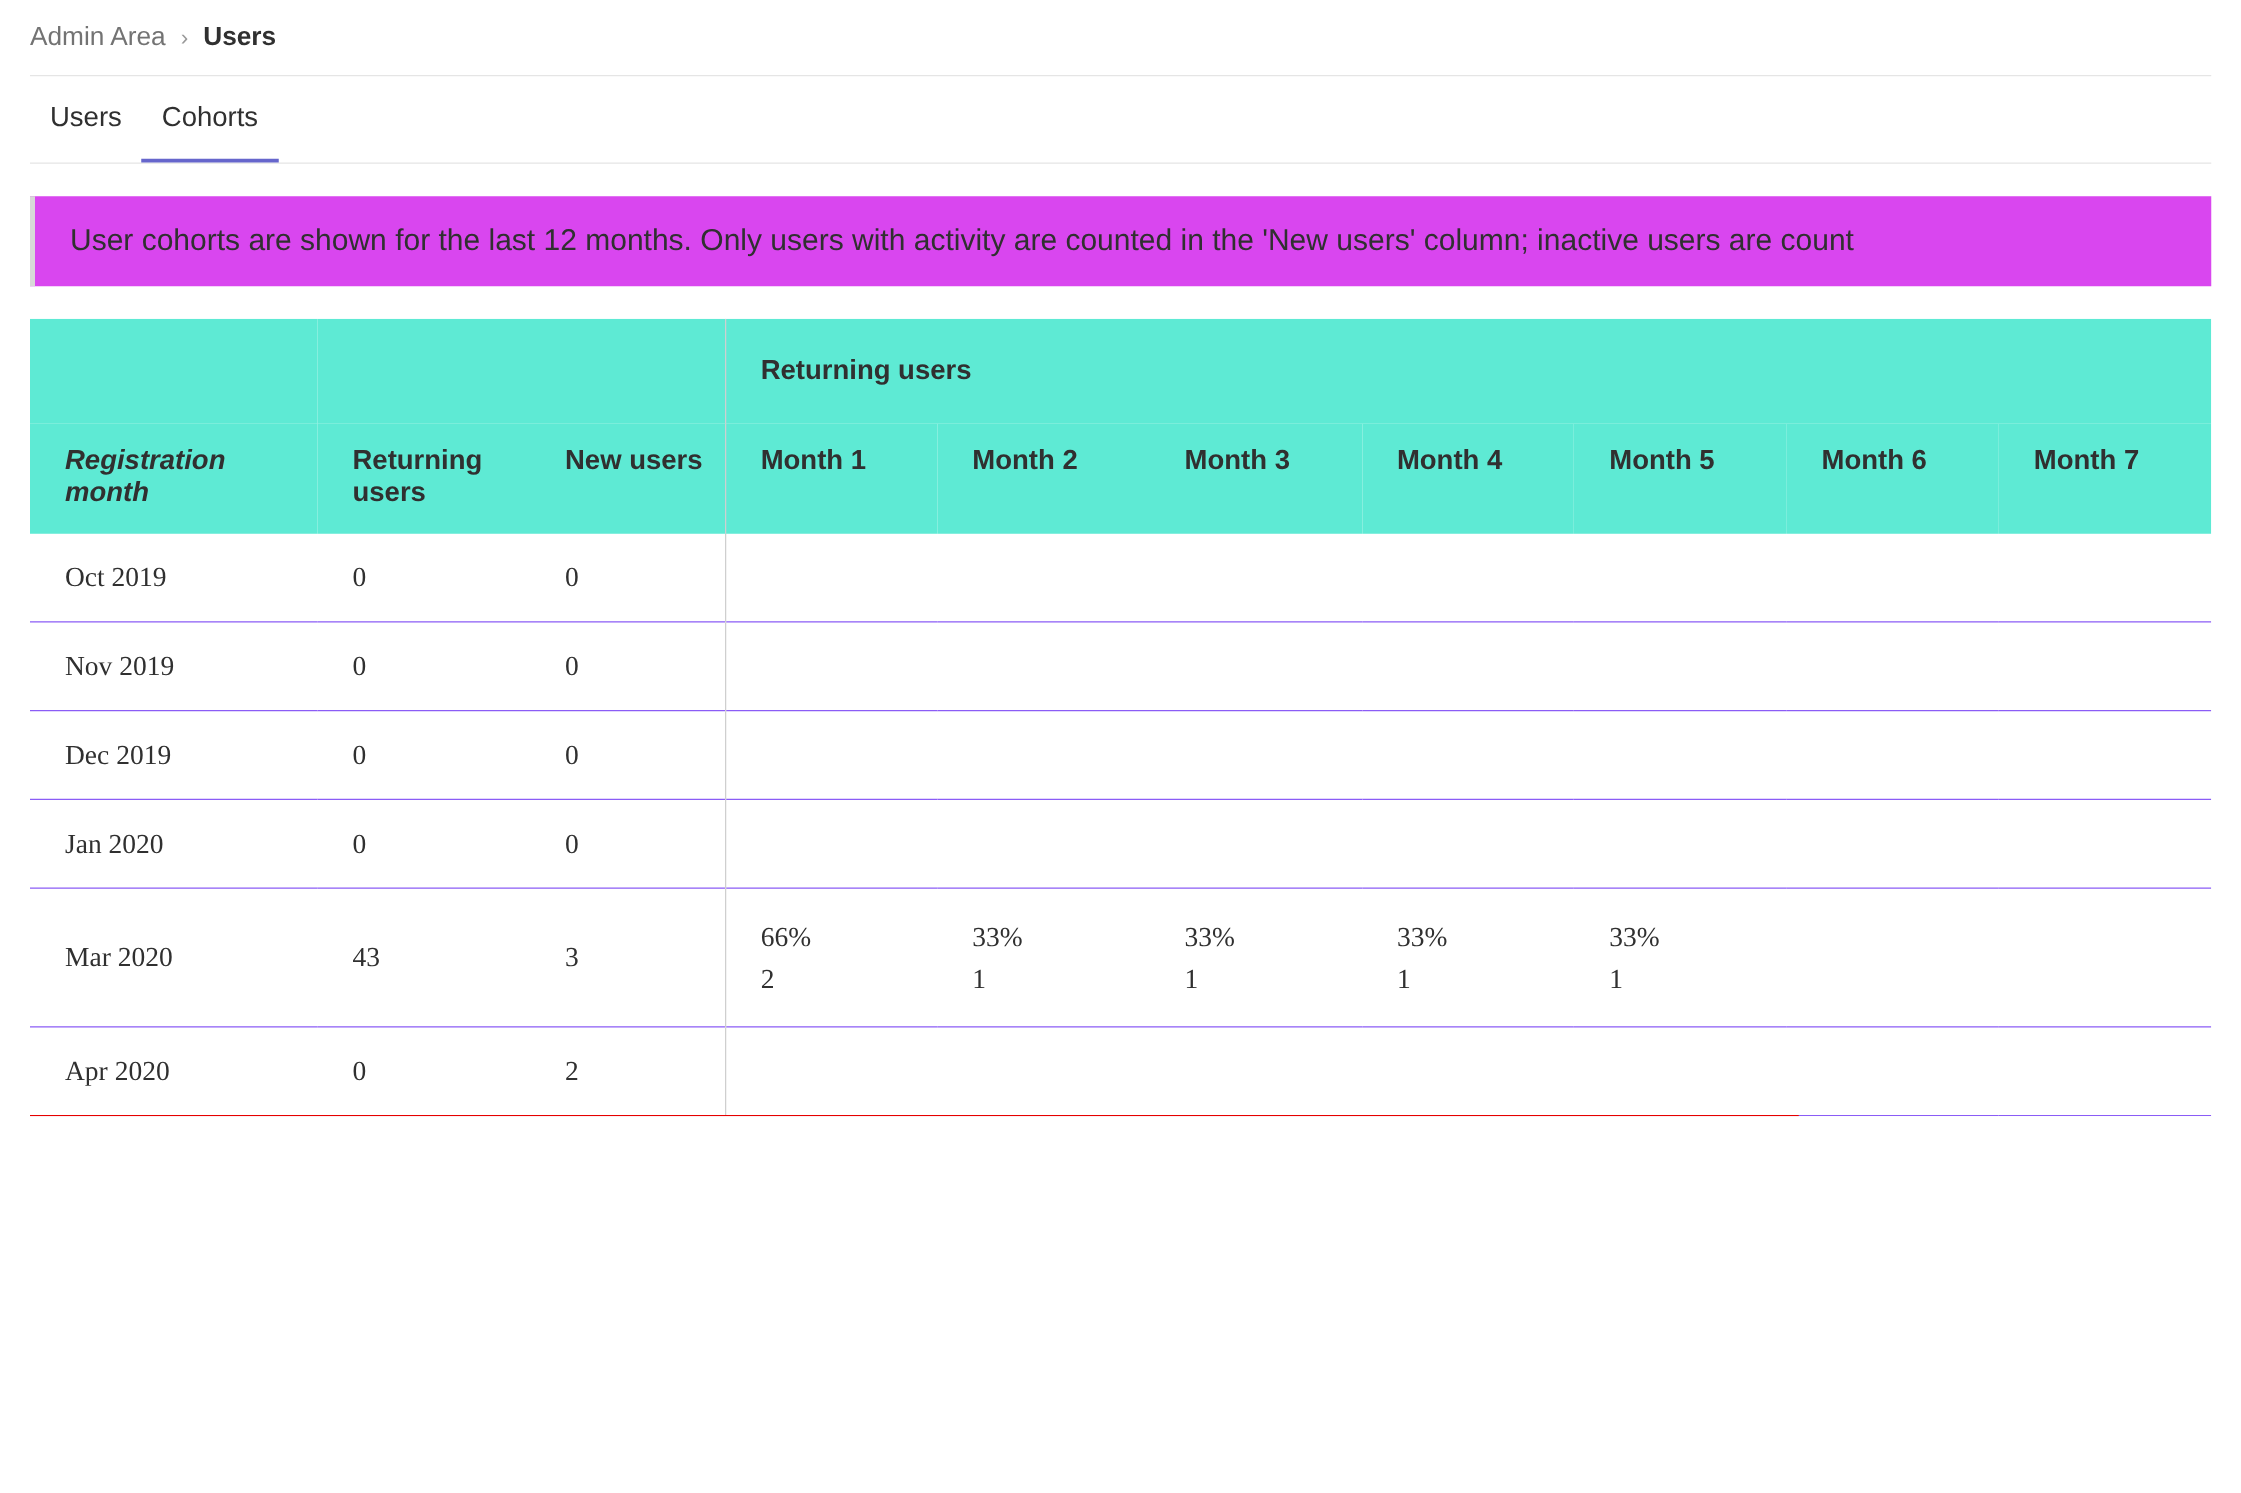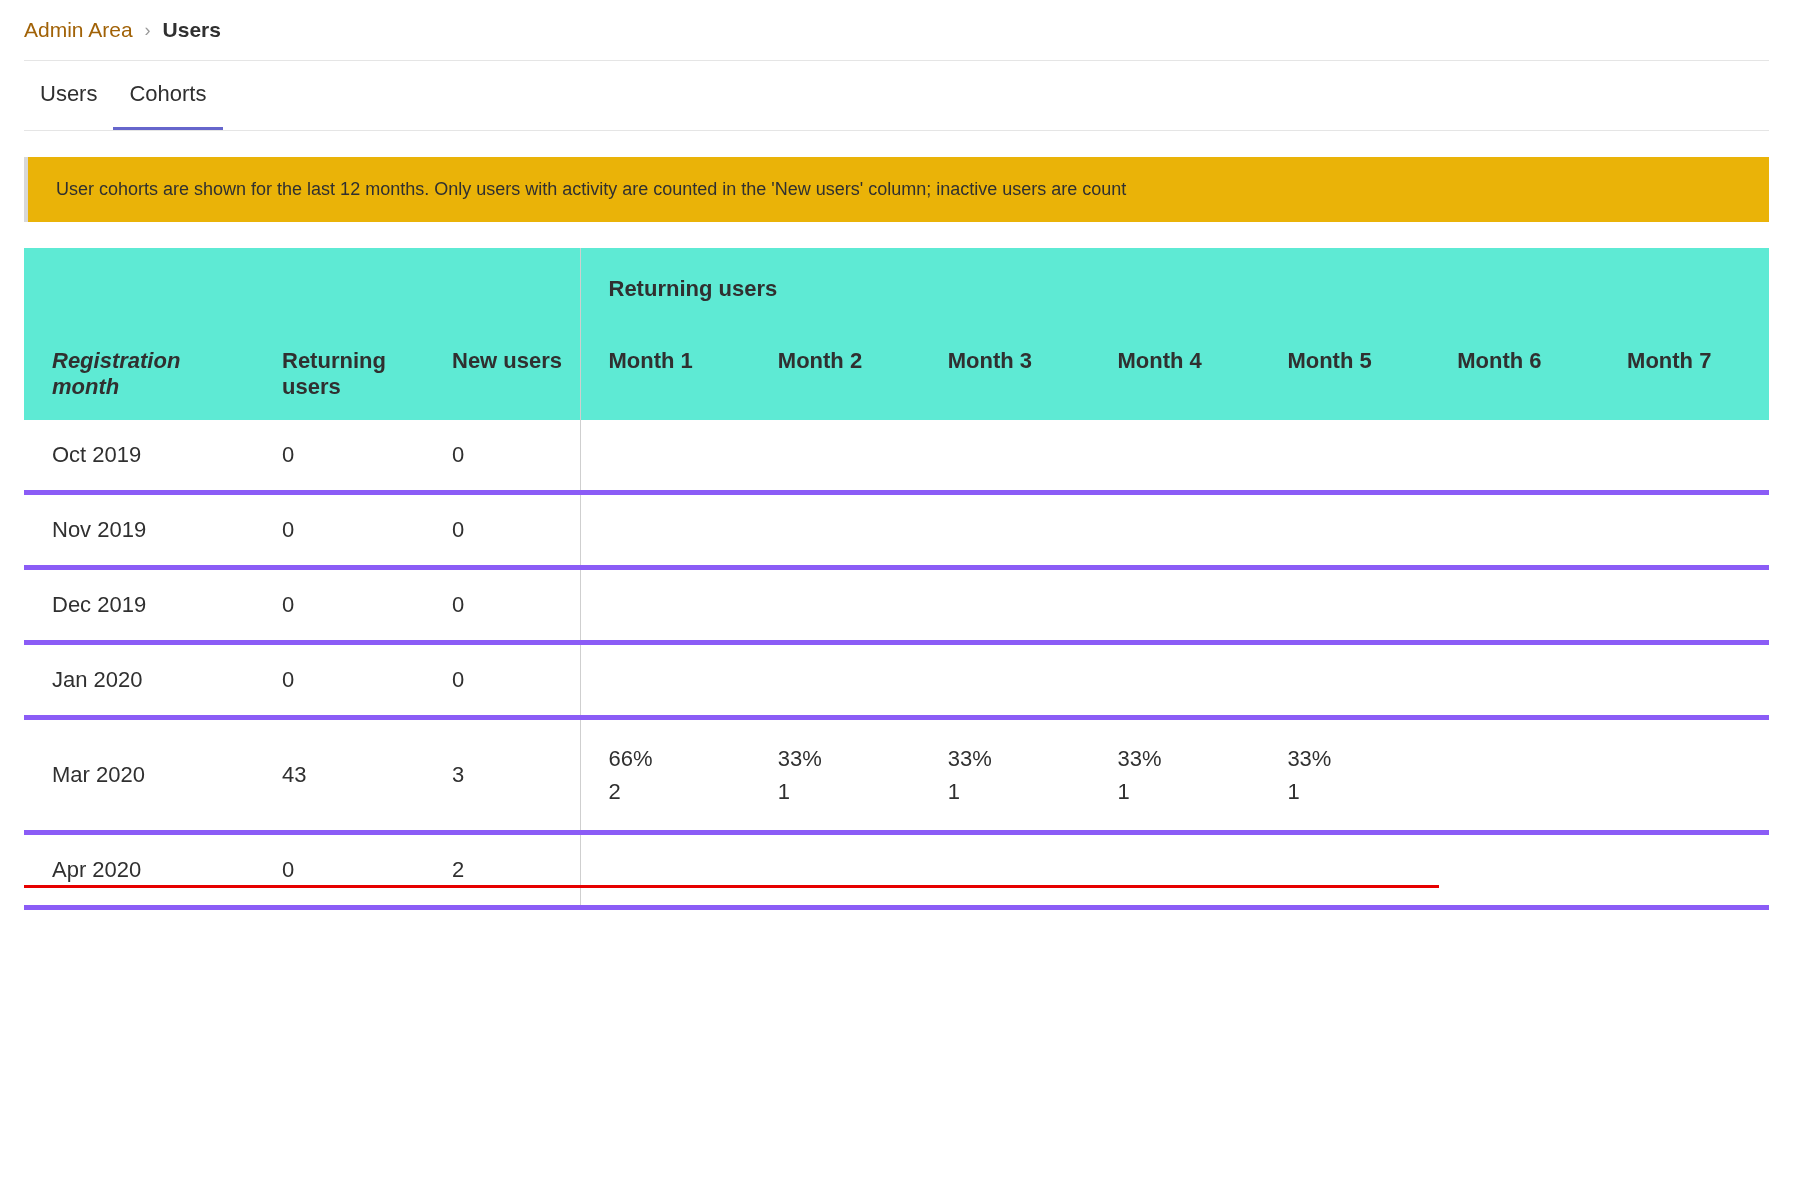--- a/index.html
+++ b/index.html
@@ -16,21 +16,21 @@
     }
     .breadcrumb {
       display: flex;
       align-items: center;
       gap: 12px;
       padding: 18px 0;
       color: #666;
       border-bottom: 1px solid #e5e5e5;
     }
     .breadcrumb-link {
-      color: #a16207;
+      color: #737373;
       text-decoration: none;
       text-align: center;
     }
     .breadcrumb-current {
       font-weight: 700;
       color: #303030;
     }
     .breadcrumb-sep {
       color: #999;
       font-size: 18px;
@@ -44,25 +44,25 @@
       color: #303030;
       cursor: pointer;
       font-size: 22px;
       border-bottom: 3px solid transparent;
     }
     .tab.active {
       font-weight: 400;
       border-bottom: 3px solid #6666cc;
     }
     .info-banner {
-      background: #eab308;
+      background: #d946ef;
       border-left: 4px solid #d8d8d8;
       padding: 22px 28px;
       margin: 26px 0;
-      font-size: 18px;
+      font-size: 24px;
       color: #303030;
       white-space: nowrap;
       overflow: hidden;
     }
     .cohort-table {
       width: 100%;
       border-collapse: collapse;
       table-layout: fixed;
     }
     .cohort-table thead {
@@ -83,21 +83,22 @@
     .cohort-table th.empty-super {
       padding: 0;
     }
     .cohort-table td {
       padding: 22px 12px 22px 28px;
       font-size: 22px;
       vertical-align: middle;
       color: #303030;
     }
     .cohort-table tbody tr {
-      border-bottom: 5px solid #8b5cf6;
+      border-bottom: 1px solid #8b5cf6;
+      font-family: Liberation Serif, serif;
     }
     .col-reg { width: 230px; font-style: italic; }
     .col-inactive { width: 170px; }
     .col-new { width: 156px; }
     .col-month { width: 118px; }
     .border-left {
       border-left: 1px solid #cfcfcf;
     }
     .cell-multi {
       line-height: 1.5;

